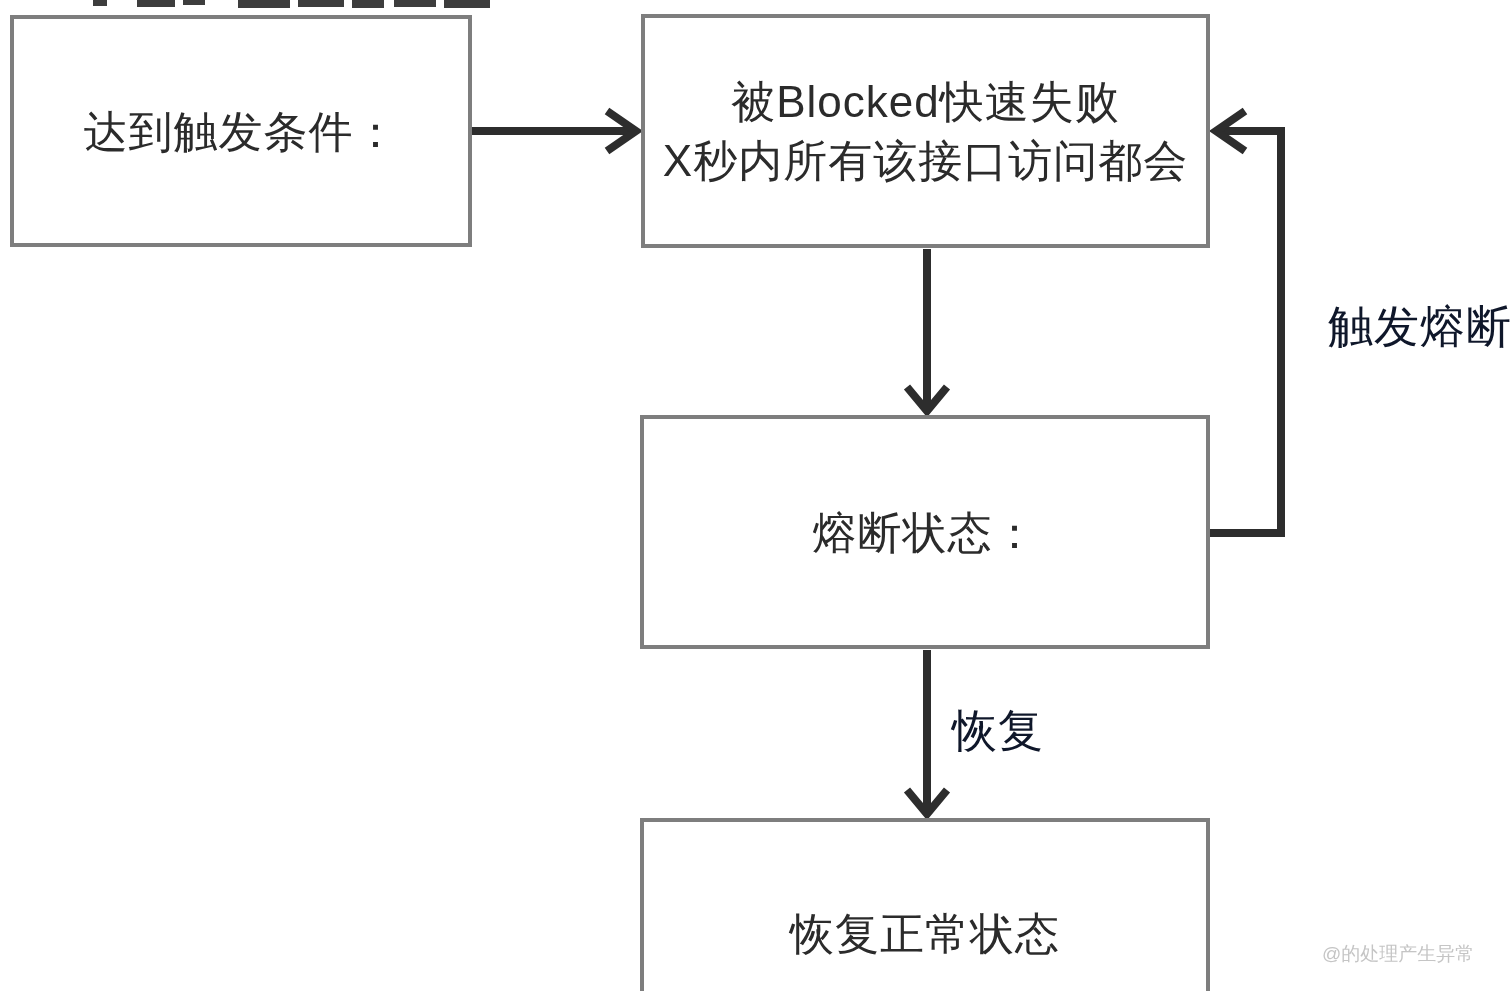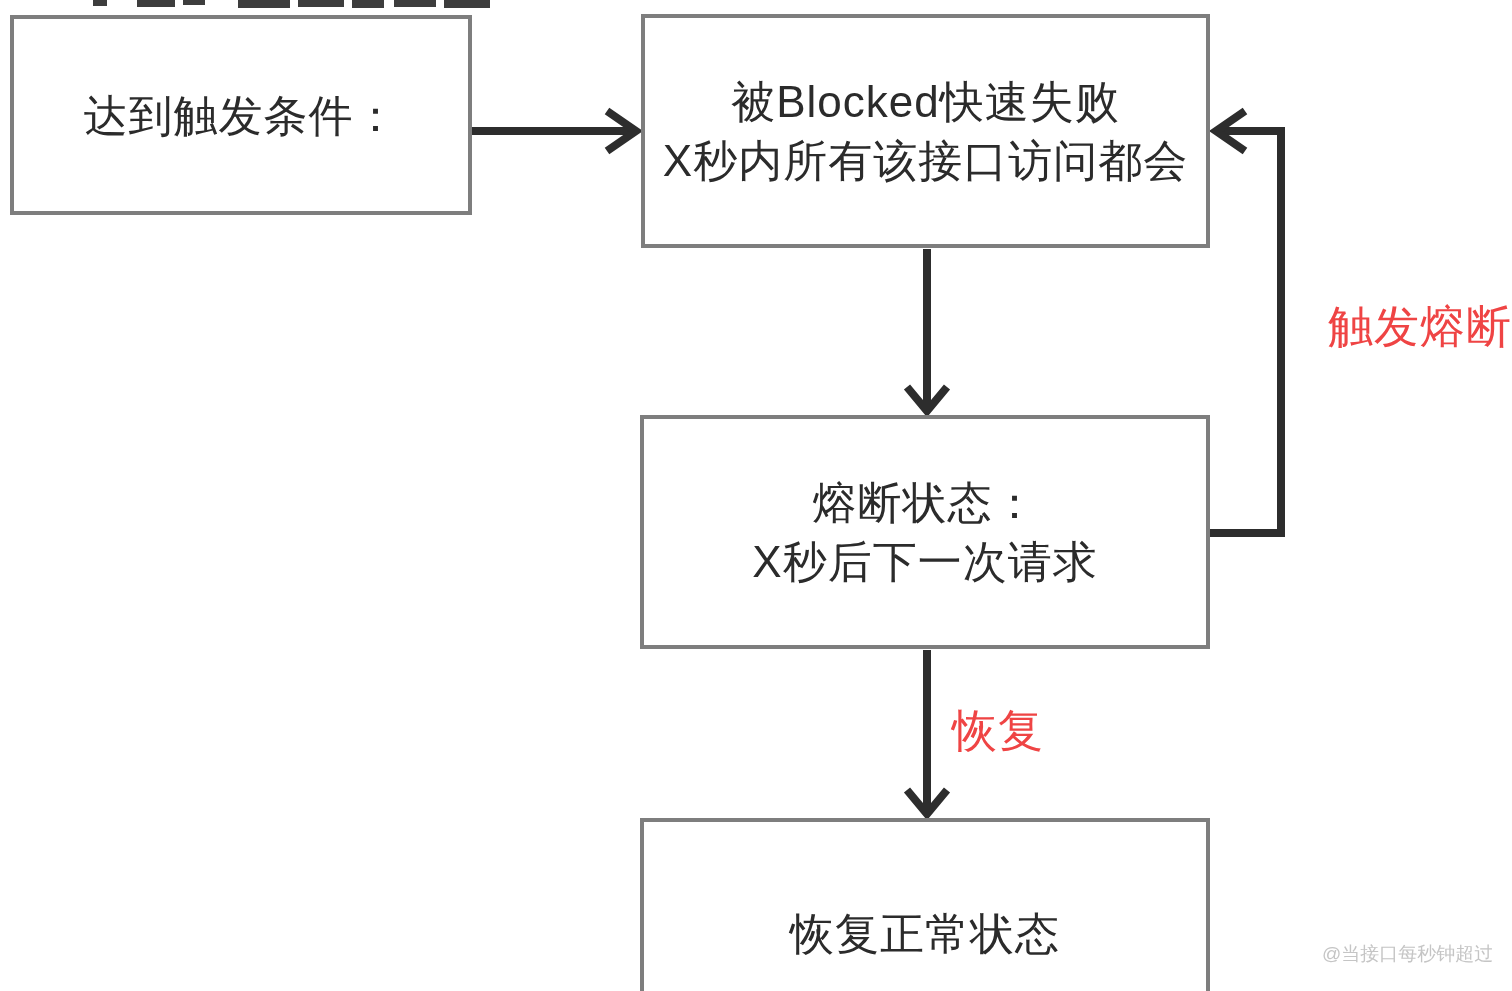--- a/index.html
+++ b/index.html
@@ -23,28 +23,28 @@
     display: flex;
     flex-direction: column;
     align-items: center;
     justify-content: center;
     text-align: center;
     color: #2b2b2b;
     font-size: 44px;
     line-height: 59px;
     letter-spacing: 1px;
   }
-  #box-trigger   { left: 10px;  top: 15px;  width: 462px; height: 200px; }
+  #box-trigger   { left: 10px;  top: 15px;  width: 462px; height: 232px; }
   #box-open      { left: 641px; top: 14px;  width: 569px; height: 234px; }
   #box-half-open { left: 640px; top: 415px; width: 570px; height: 234px; }
   #box-normal    { left: 640px; top: 818px; width: 570px; height: 230px; }
 
   .edge-label {
     position: absolute;
-    color: #ef4444;
+    color: #0f172a;
     font-size: 45px;
     line-height: 48px;
     letter-spacing: 1px;
     white-space: nowrap;
   }
   #label-trigger-break { left: 1328px; top: 303px; }
   #label-recover       { left: 952px;  top: 707px; }
 
   #arrow-layer {
     position: absolute;
@@ -114,25 +114,24 @@
     <div>达到触发条件：</div>
   </div>
 
   <div class="flow-box" id="box-open">
     <div>被Blocked快速失败</div>
     <div>X秒内所有该接口访问都会</div>
   </div>
 
   <div class="flow-box" id="box-half-open">
     <div>熔断状态：</div>
-    <div>X秒后下一次请求</div>
   </div>
 
   <div class="flow-box" id="box-normal">
     <div>恢复正常状态</div>
   </div>
 
   <div class="edge-label" id="label-trigger-break">触发熔断</div>
   <div class="edge-label" id="label-recover">恢复</div>
 
-  <div id="watermark">@当接口每秒钟超过</div>
+  <div id="watermark">@的处理产生异常</div>
 
 </div>
 
 </body></html>

